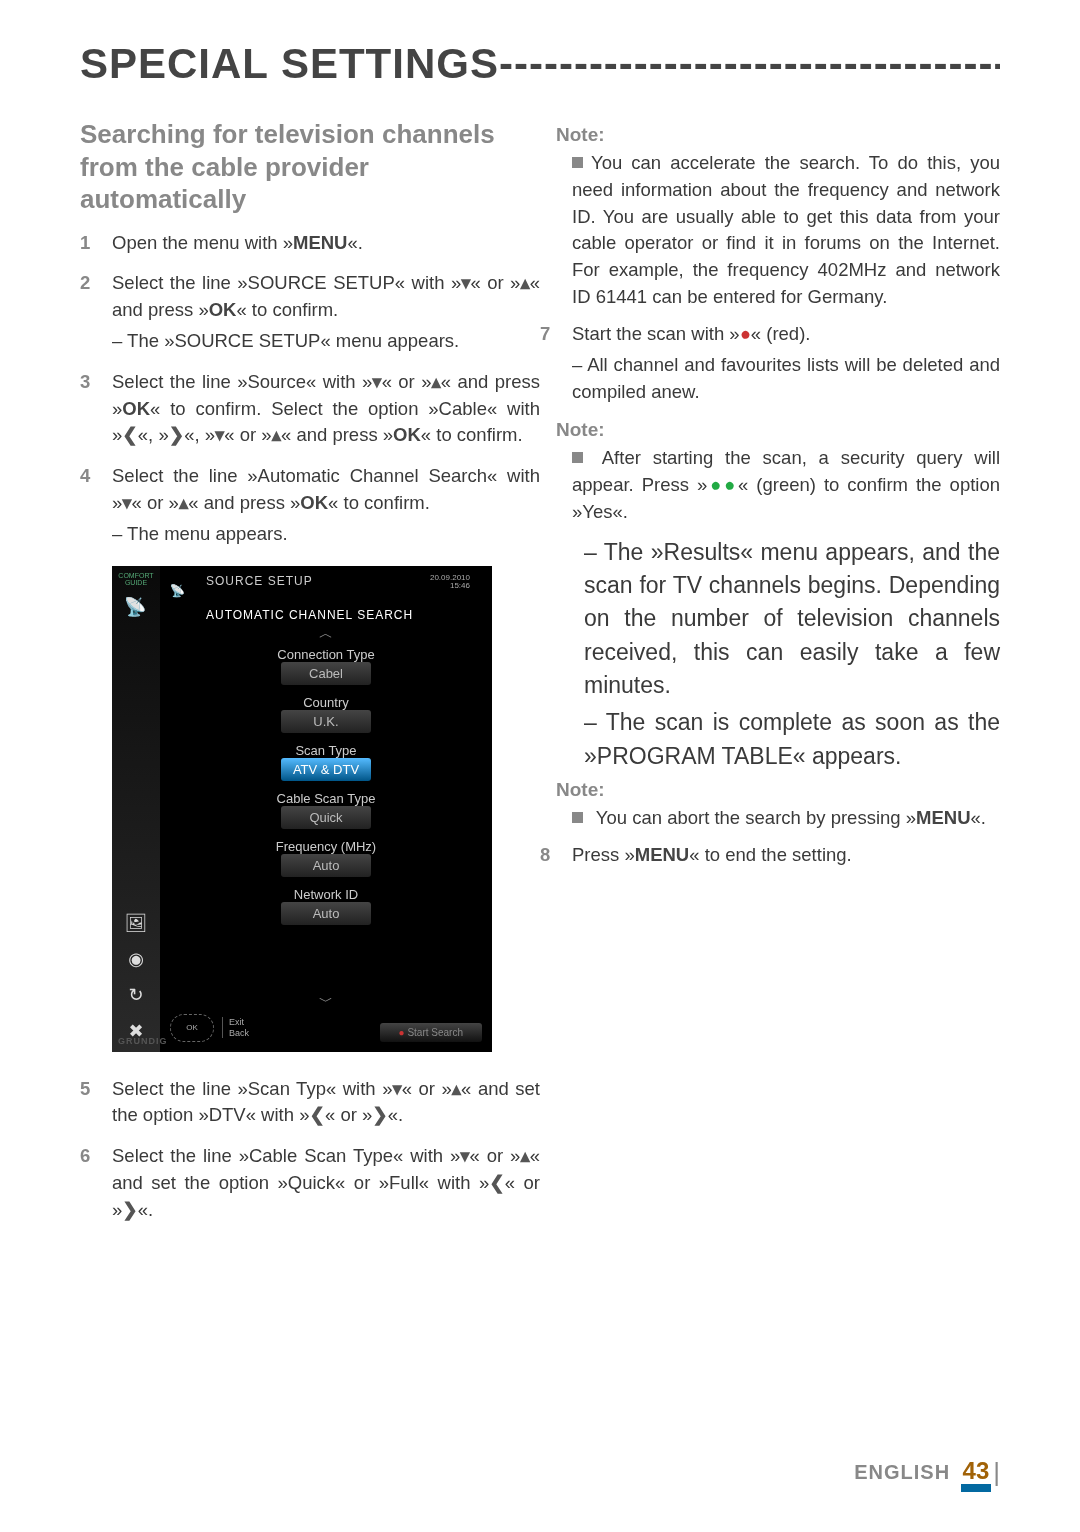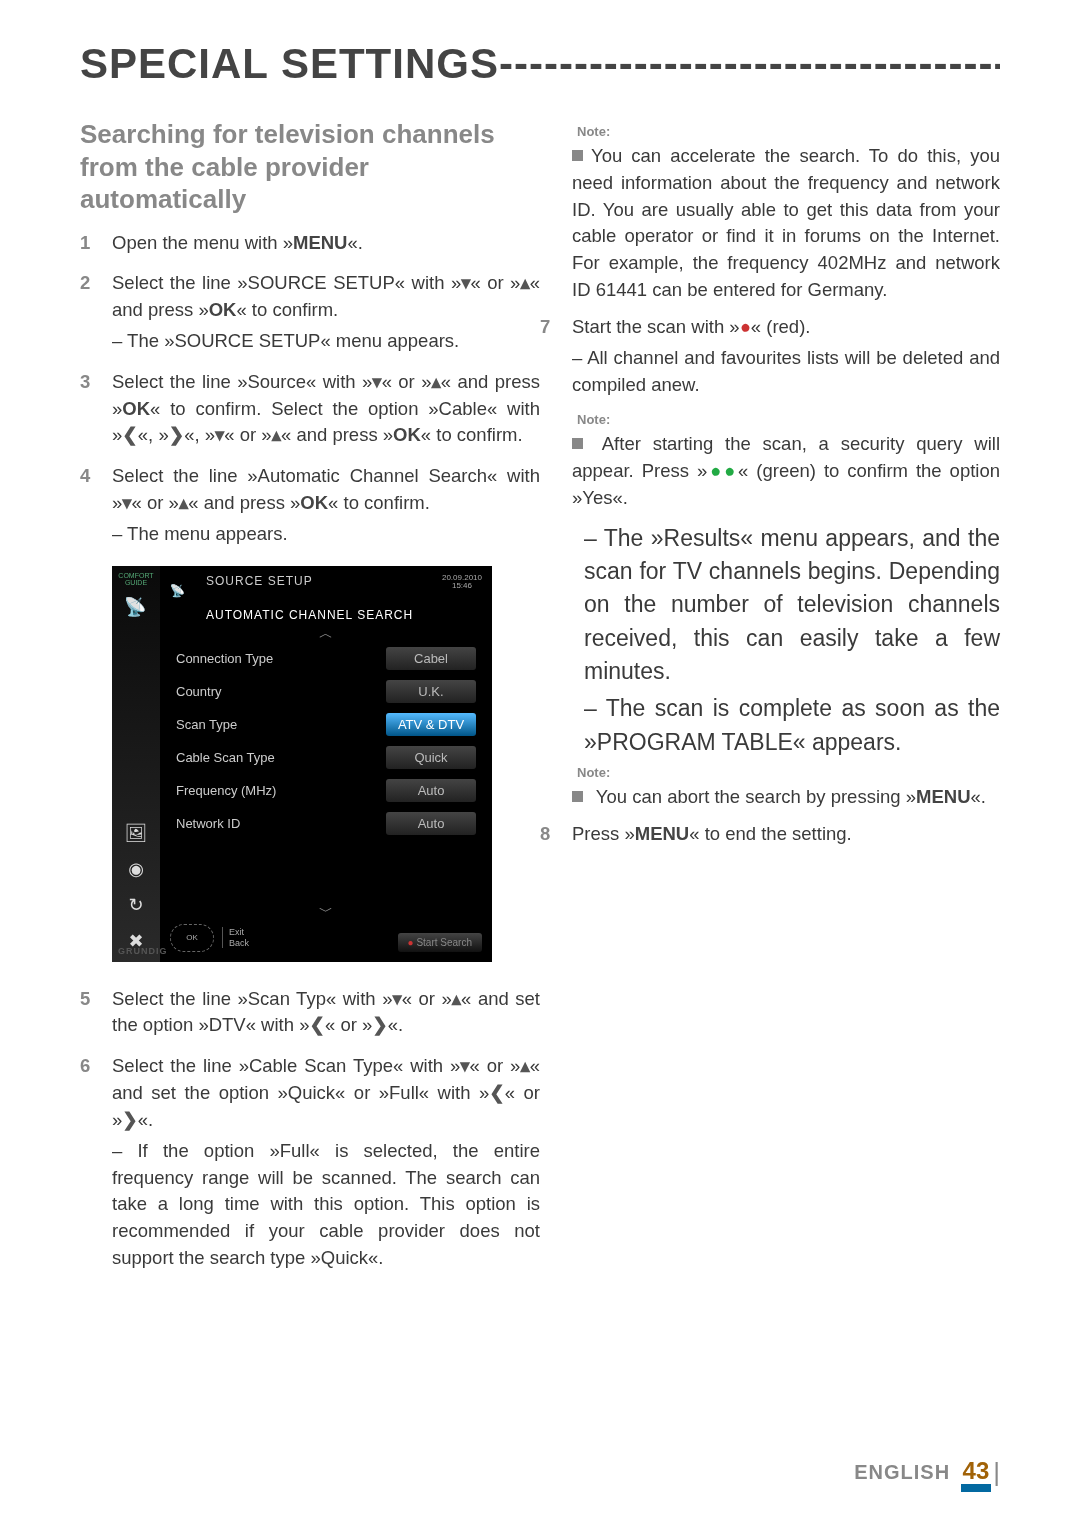--- a/index.html
+++ b/index.html
@@ -47,22 +47,22 @@
   .step .body { flex: 1; text-align: justify; }
   .step .body .sub {
     margin-top: 4px;
     text-align: justify;
   }
   .step .body .sub::before { content: "– "; }
   .bold { font-weight: 800; color: #444; }
   .note-label {
     font-weight: 800;
     color: #888;
-    font-size: 13px;
-    margin: 6px 0 4px 37px;
+    font-size: 19px;
+    margin: 6px 0 4px 16px;
   }
   .note-body {
     margin: 0 0 10px 32px;
     font-size: 18.5px;
     line-height: 1.45;
     text-align: justify;
   }
   .note-body::before {
     content: "";
     display: inline-block;
@@ -103,31 +103,31 @@
     width: 30px; height: 30px;
     display:flex; align-items:center; justify-content:center;
     color:#ddd; font-size:18px;
   }
   .tv-sidebar .sel { color:#fff; }
   .tv-main { flex:1; padding: 8px 10px 10px 10px; position:relative; }
   .tv-header { display:flex; align-items:center; gap:8px; margin-bottom:4px;}
   .tv-sat { width:28px; height:28px; color:#fff; }
   .tv-title1 { font-size:12px; color:#ccc; letter-spacing:1px;}
   .tv-title2 { font-size:12px; color:#fff; letter-spacing:1px;margin-top:20px;}
-  .tv-date { position:absolute; right:10px; top:8px; font-size:8px; color:#aaa; text-align:center; line-height:1.1;}
+  .tv-date { position:absolute; right:22px; top:8px; font-size:8px; color:#aaa; text-align:right; line-height:1.1;}
   .tv-chev { text-align:center; color:#888; font-size:14px; line-height:1; margin:4px 0 2px;}
-  .tv-row { display:flex; justify-content:space-between; align-items:center; padding:5px 6px; }
+  .tv-row { display:flex; justify-content:space-between; align-items:center; padding:5px 6px;flex-direction:column; }
   .tv-row .k { color:#ccc; font-size:13px; }
   .tv-row .v { color:#bbb; font-size:13px; min-width:90px; text-align:center; background:linear-gradient(#444,#222); border-radius:3px; padding:4px 8px; }
   .tv-row.hi .v { background:linear-gradient(#5bf,#058); color:#fff; }
   .tv-spacer { height:60px; }
   .tv-footer { display:flex; align-items:center; gap:8px; margin-top:6px;}
   .tv-ok { width:44px; height:28px; border:1px dashed #666; border-radius:14px; display:flex; align-items:center; justify-content:center; font-size:8px; color:#aaa;}
   .tv-foot-lbls { font-size:9px; color:#aaa; line-height:1.2; border-left:1px solid #555; padding-left:6px;}
-  .tv-start { position:absolute; right:10px; bottom:10px; background:linear-gradient(#444,#111); color:#888; font-size:10px; padding:4px 10px; border-radius:3px; }
+  .tv-start { position:absolute; right:10px; bottom:10px; background:linear-gradient(#444,#111); color:#888; font-size:10px; padding:4px 19px; border-radius:3px; }
   .tv-start::before { content:"● "; color:#c33; }
   .tv-brand { position:absolute; left:6px; bottom:6px; font-size:9px; font-weight:bold; color:#555; letter-spacing:1px;}
 
   .footer {
     position: absolute;
     right: 80px;
     bottom: 44px;
     font-size: 16px;
   }
   .footer .lang { font-weight:800; color:#888; letter-spacing:1px; font-size:20px; }
@@ -239,21 +239,20 @@
       <div class="num">5</div>
       <div class="body">
         <span>Select the line »Scan Typ« with »</span><span class="arrow">▾</span><span>« or »</span><span class="arrow">▴</span><span>« and set the option »DTV« with »</span><span class="arrow">❮</span><span>« or »</span><span class="arrow">❯</span><span>«.</span>
       </div>
     </div>
 
     <div class="step">
       <div class="num">6</div>
       <div class="body">
         <span>Select the line »Cable Scan Type« with »</span><span class="arrow">▾</span><span>« or »</span><span class="arrow">▴</span><span>« and set the option »Quick« or »Full« with »</span><span class="arrow">❮</span><span>« or »</span><span class="arrow">❯</span><span>«.</span>
-        <div class="sub">If the option »Full« is selected, the entire frequency range will be scanned. The search can take a long time with this option. This option is recommended if your cable provider does not support the search type »Quick«.</div>
       </div>
     </div>
   </div>
 
   <div class="col">
     <div class="note-label">Note:</div>
     <div class="note-body">You can accelerate the search. To do this, you need information about the frequency and network ID. You are usually able to get this data from your cable operator or find it in forums on the Internet. For example, the frequency 402MHz and network ID 61441 can be entered for Germany.</div>
 
     <div class="step">
       <div class="num">7</div>

